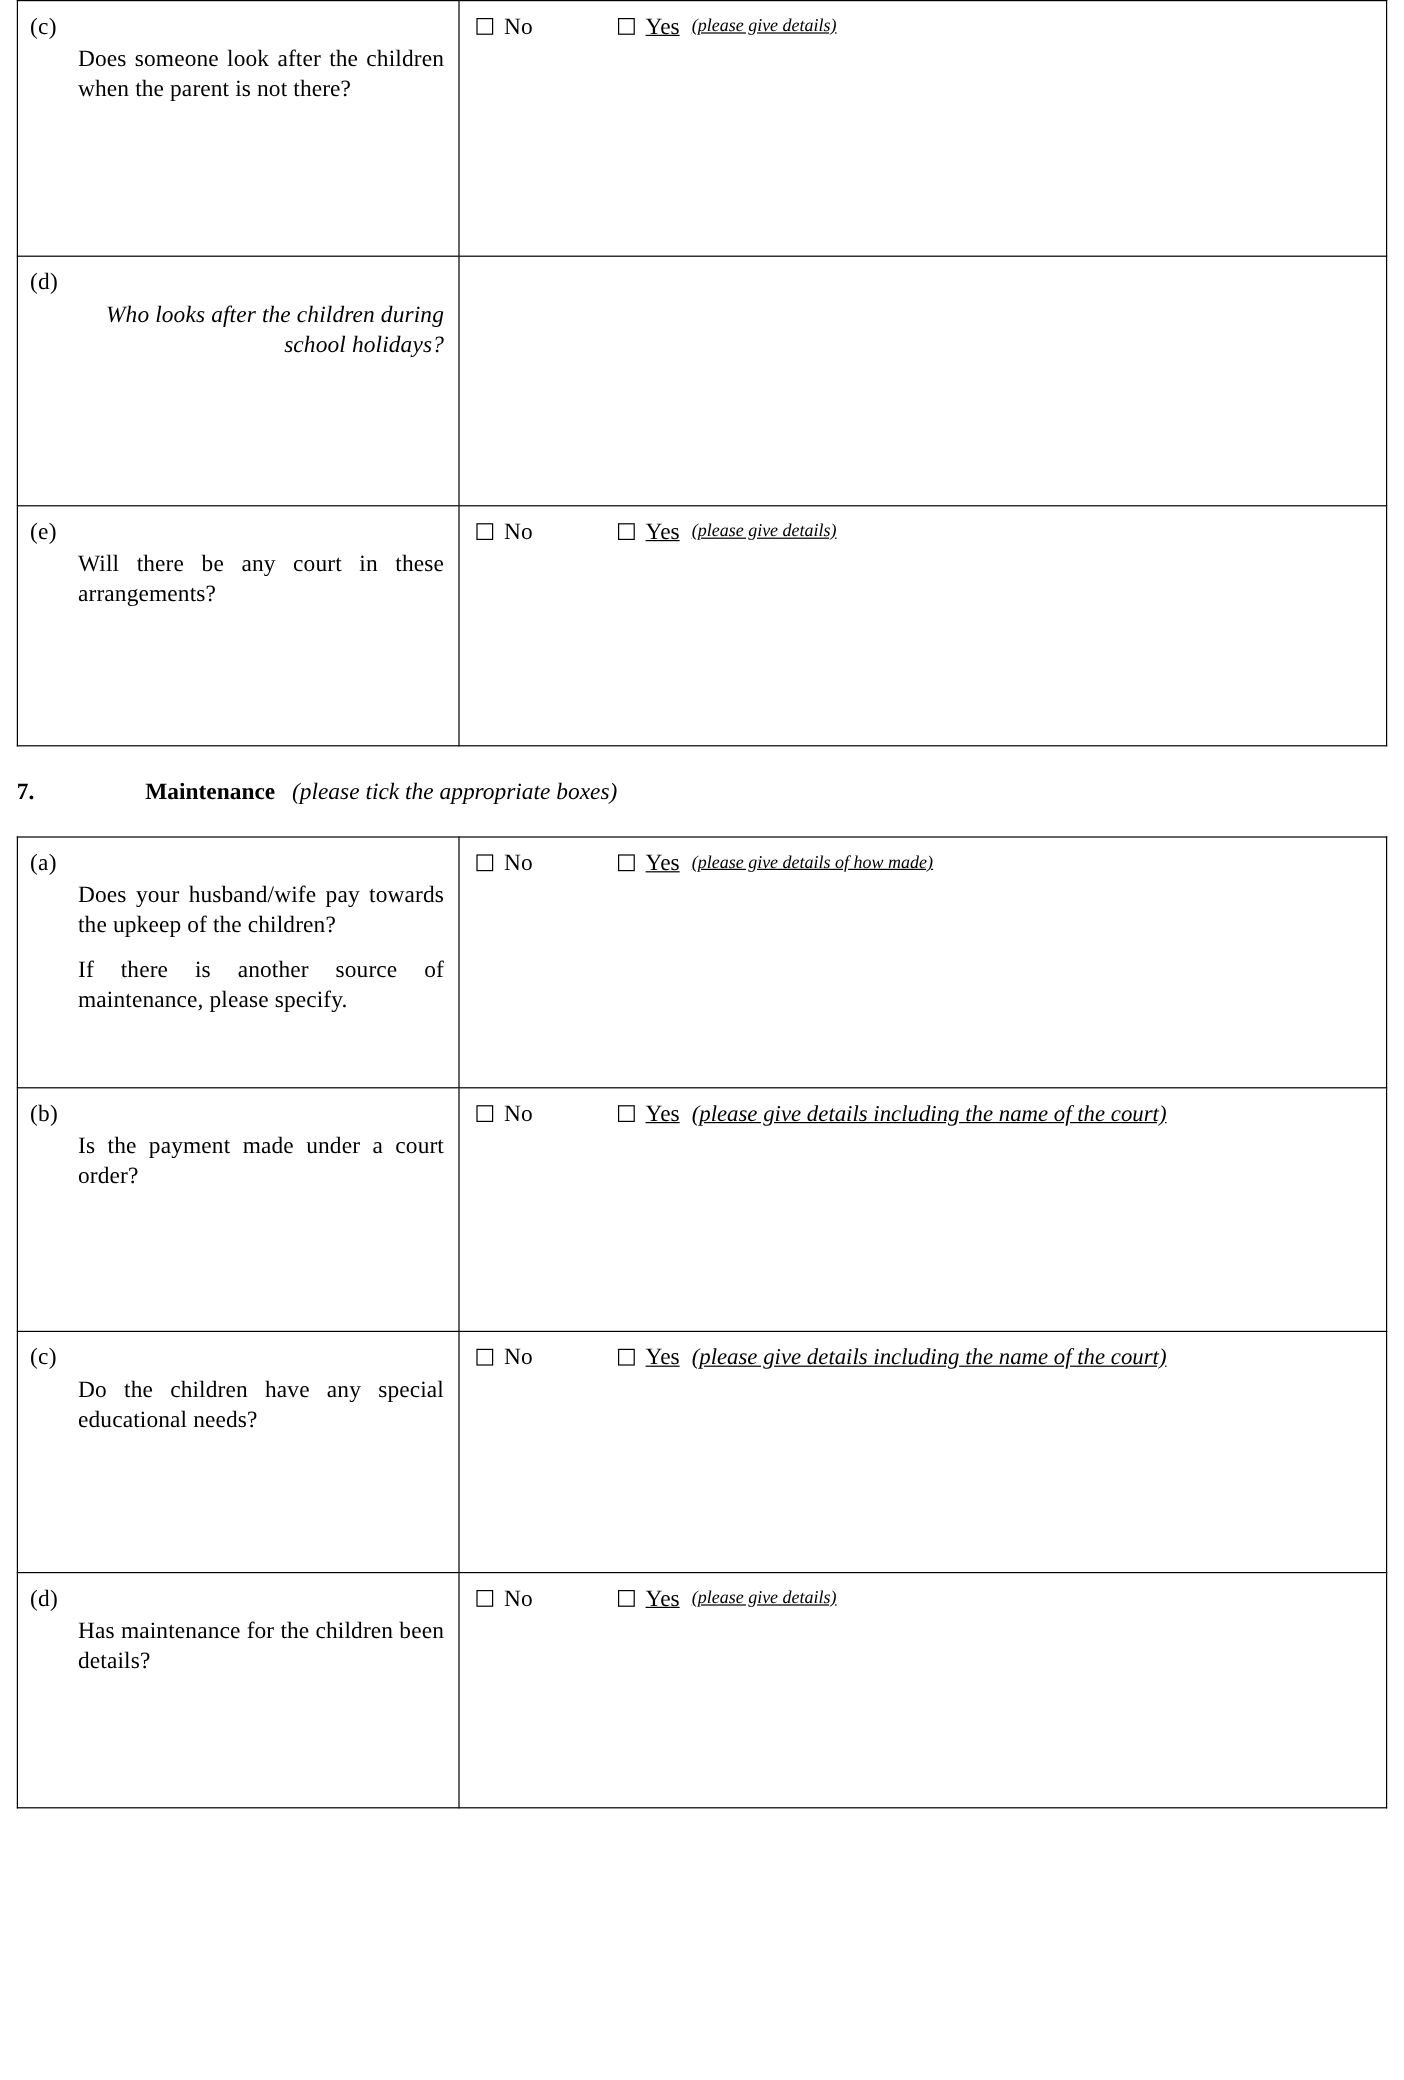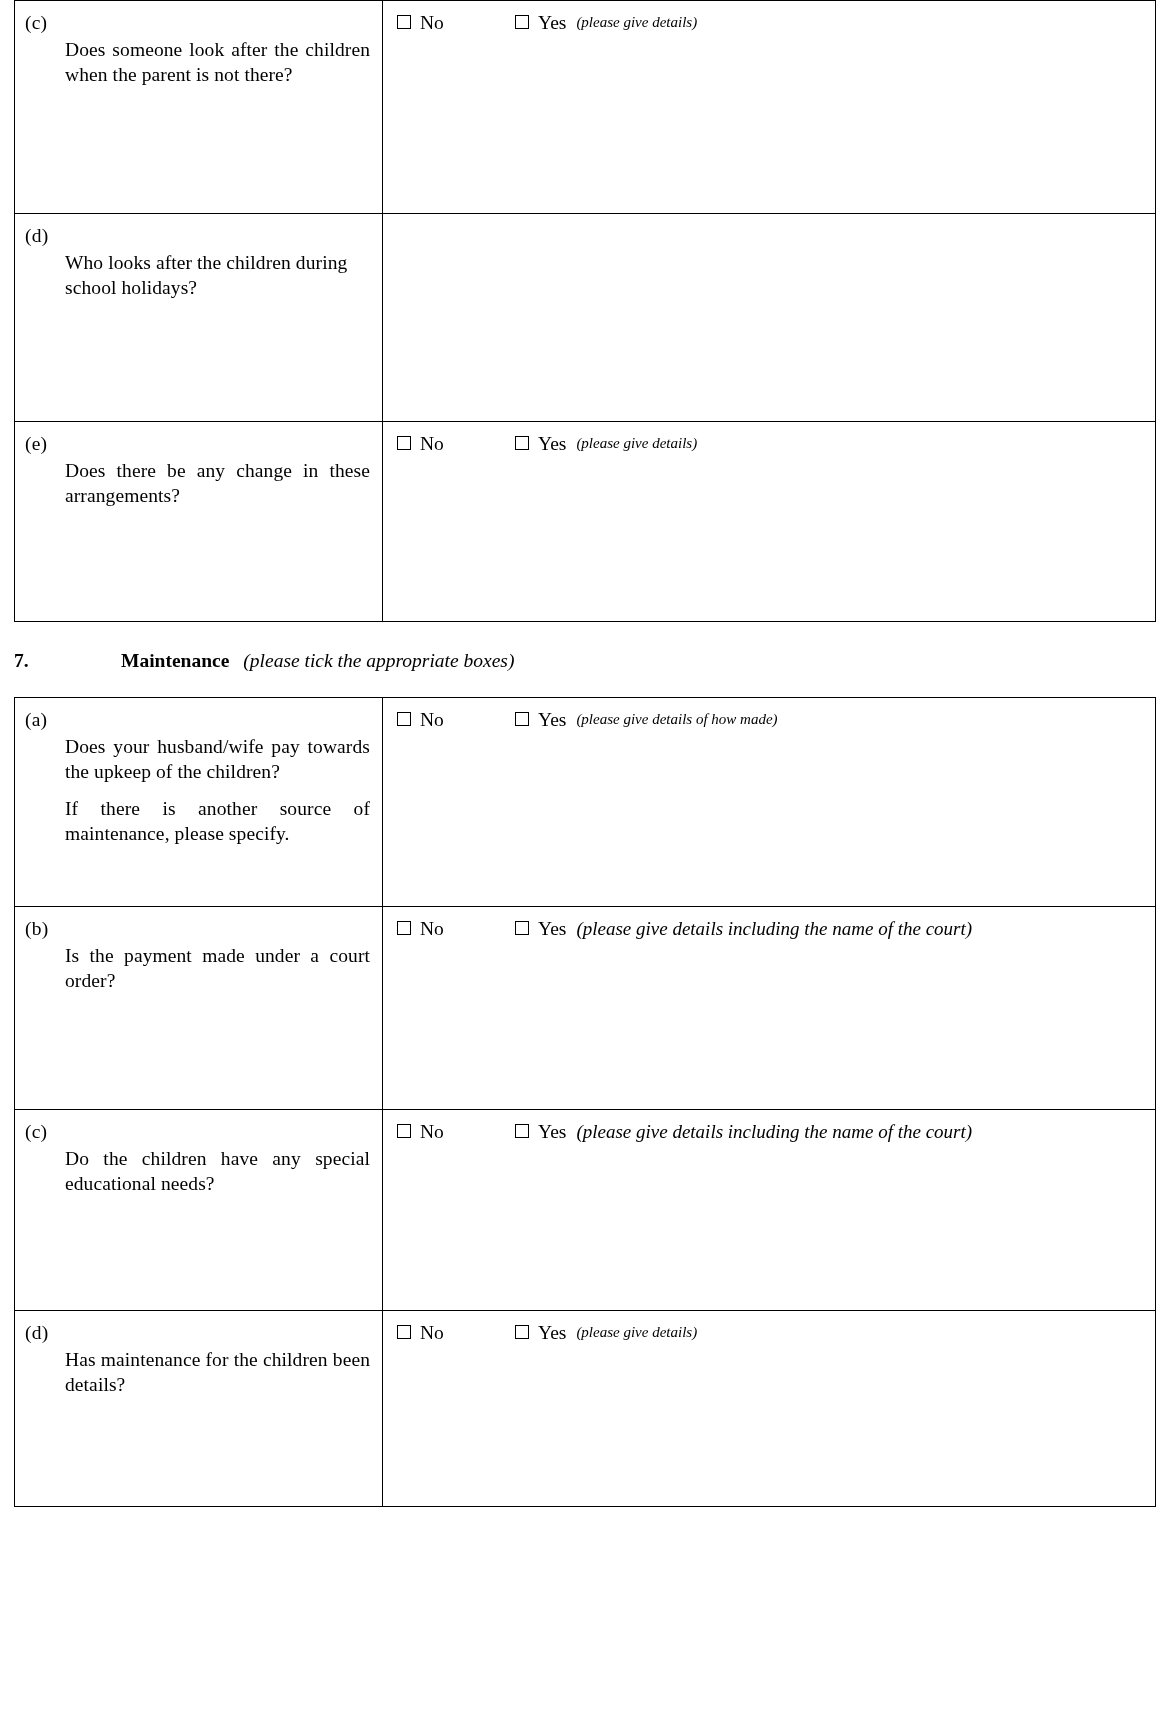--- a/index.html
+++ b/index.html
@@ -59,42 +59,42 @@
   }
   .q-text {
     flex: 1 1 auto;
     font-size: 19.5px;
     line-height: 25px;
     text-align: justify;
     text-justify: inter-word;
     letter-spacing: 0.1px;
     margin-top: 27px;
   }
-  .q-text.no-justify { text-align: left; }
+  .q-text.no-justify { text-align: right; font-style: italic; }
   .q-text p {
     margin: 0;
   }
   .q-text p + p {
     margin-top: 12px;
   }
 
   
   .ans {
     display: flex;
     align-items: flex-start;
     font-size: 19.5px;
     line-height: 25px;
   }
   .opt {
     display: flex;
     align-items: flex-start;
     white-space: nowrap;
   }
   .opt-no { flex: 0 0 118px; }
-  .opt-yes { flex: 1 1 auto; }
+  .opt-yes { flex: 1 1 auto; text-decoration: underline; }
   .box {
     display: inline-block;
     width: 12px;
     height: 12px;
     border: 1.6px solid #000;
     margin-right: 9px;
     margin-top: 5px;
     flex: 0 0 auto;
     background: #fff;
   }
@@ -169,21 +169,21 @@
         </td>
         <td class="a-cell">
           <div class="spacer-empty"></div>
         </td>
       </tr>
 
       <tr style="height:200px">
         <td class="q-cell">
           <div class="qrow">
             <div class="q-label">(e)</div>
-            <div class="q-text">Does there be any change in these arrangements?</div>
+            <div class="q-text">Will there be any court in these arrangements?</div>
           </div>
         </td>
         <td class="a-cell">
           <div class="ans">
             <div class="opt opt-no">
               <span class="box"></span>
               <span class="opt-label">No</span>
             </div>
             <div class="opt opt-yes">
               <span class="box"></span>

